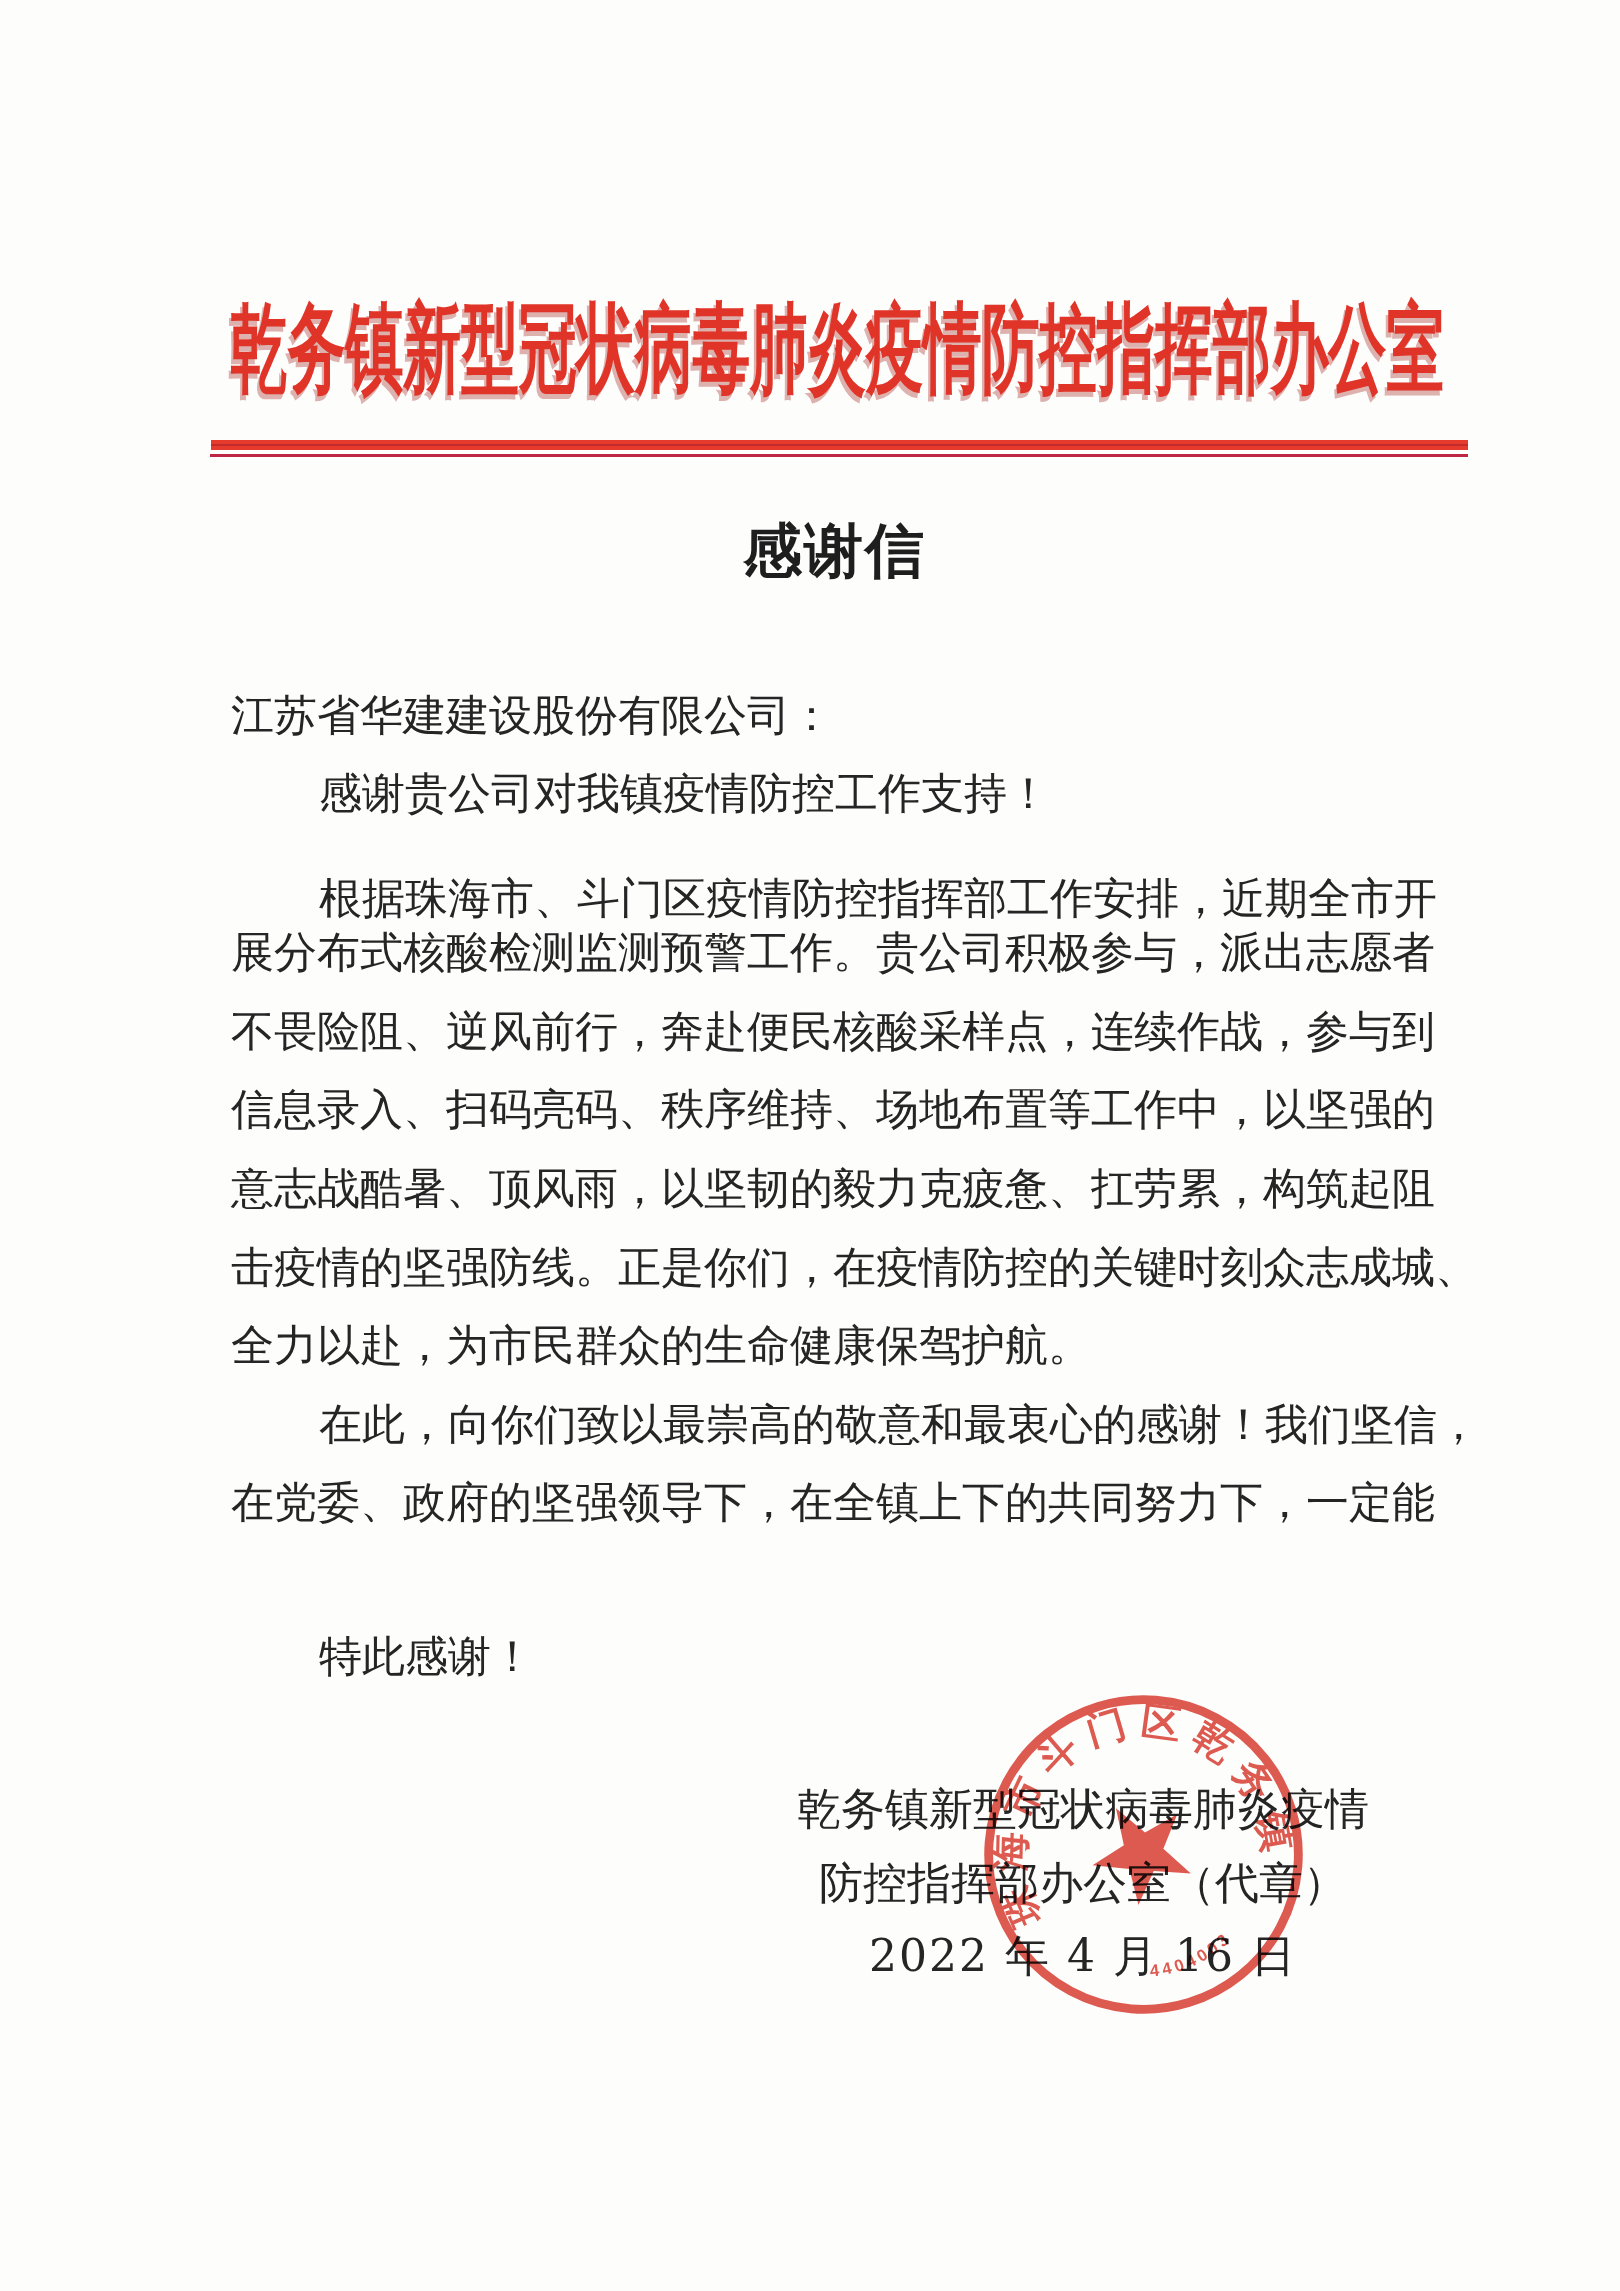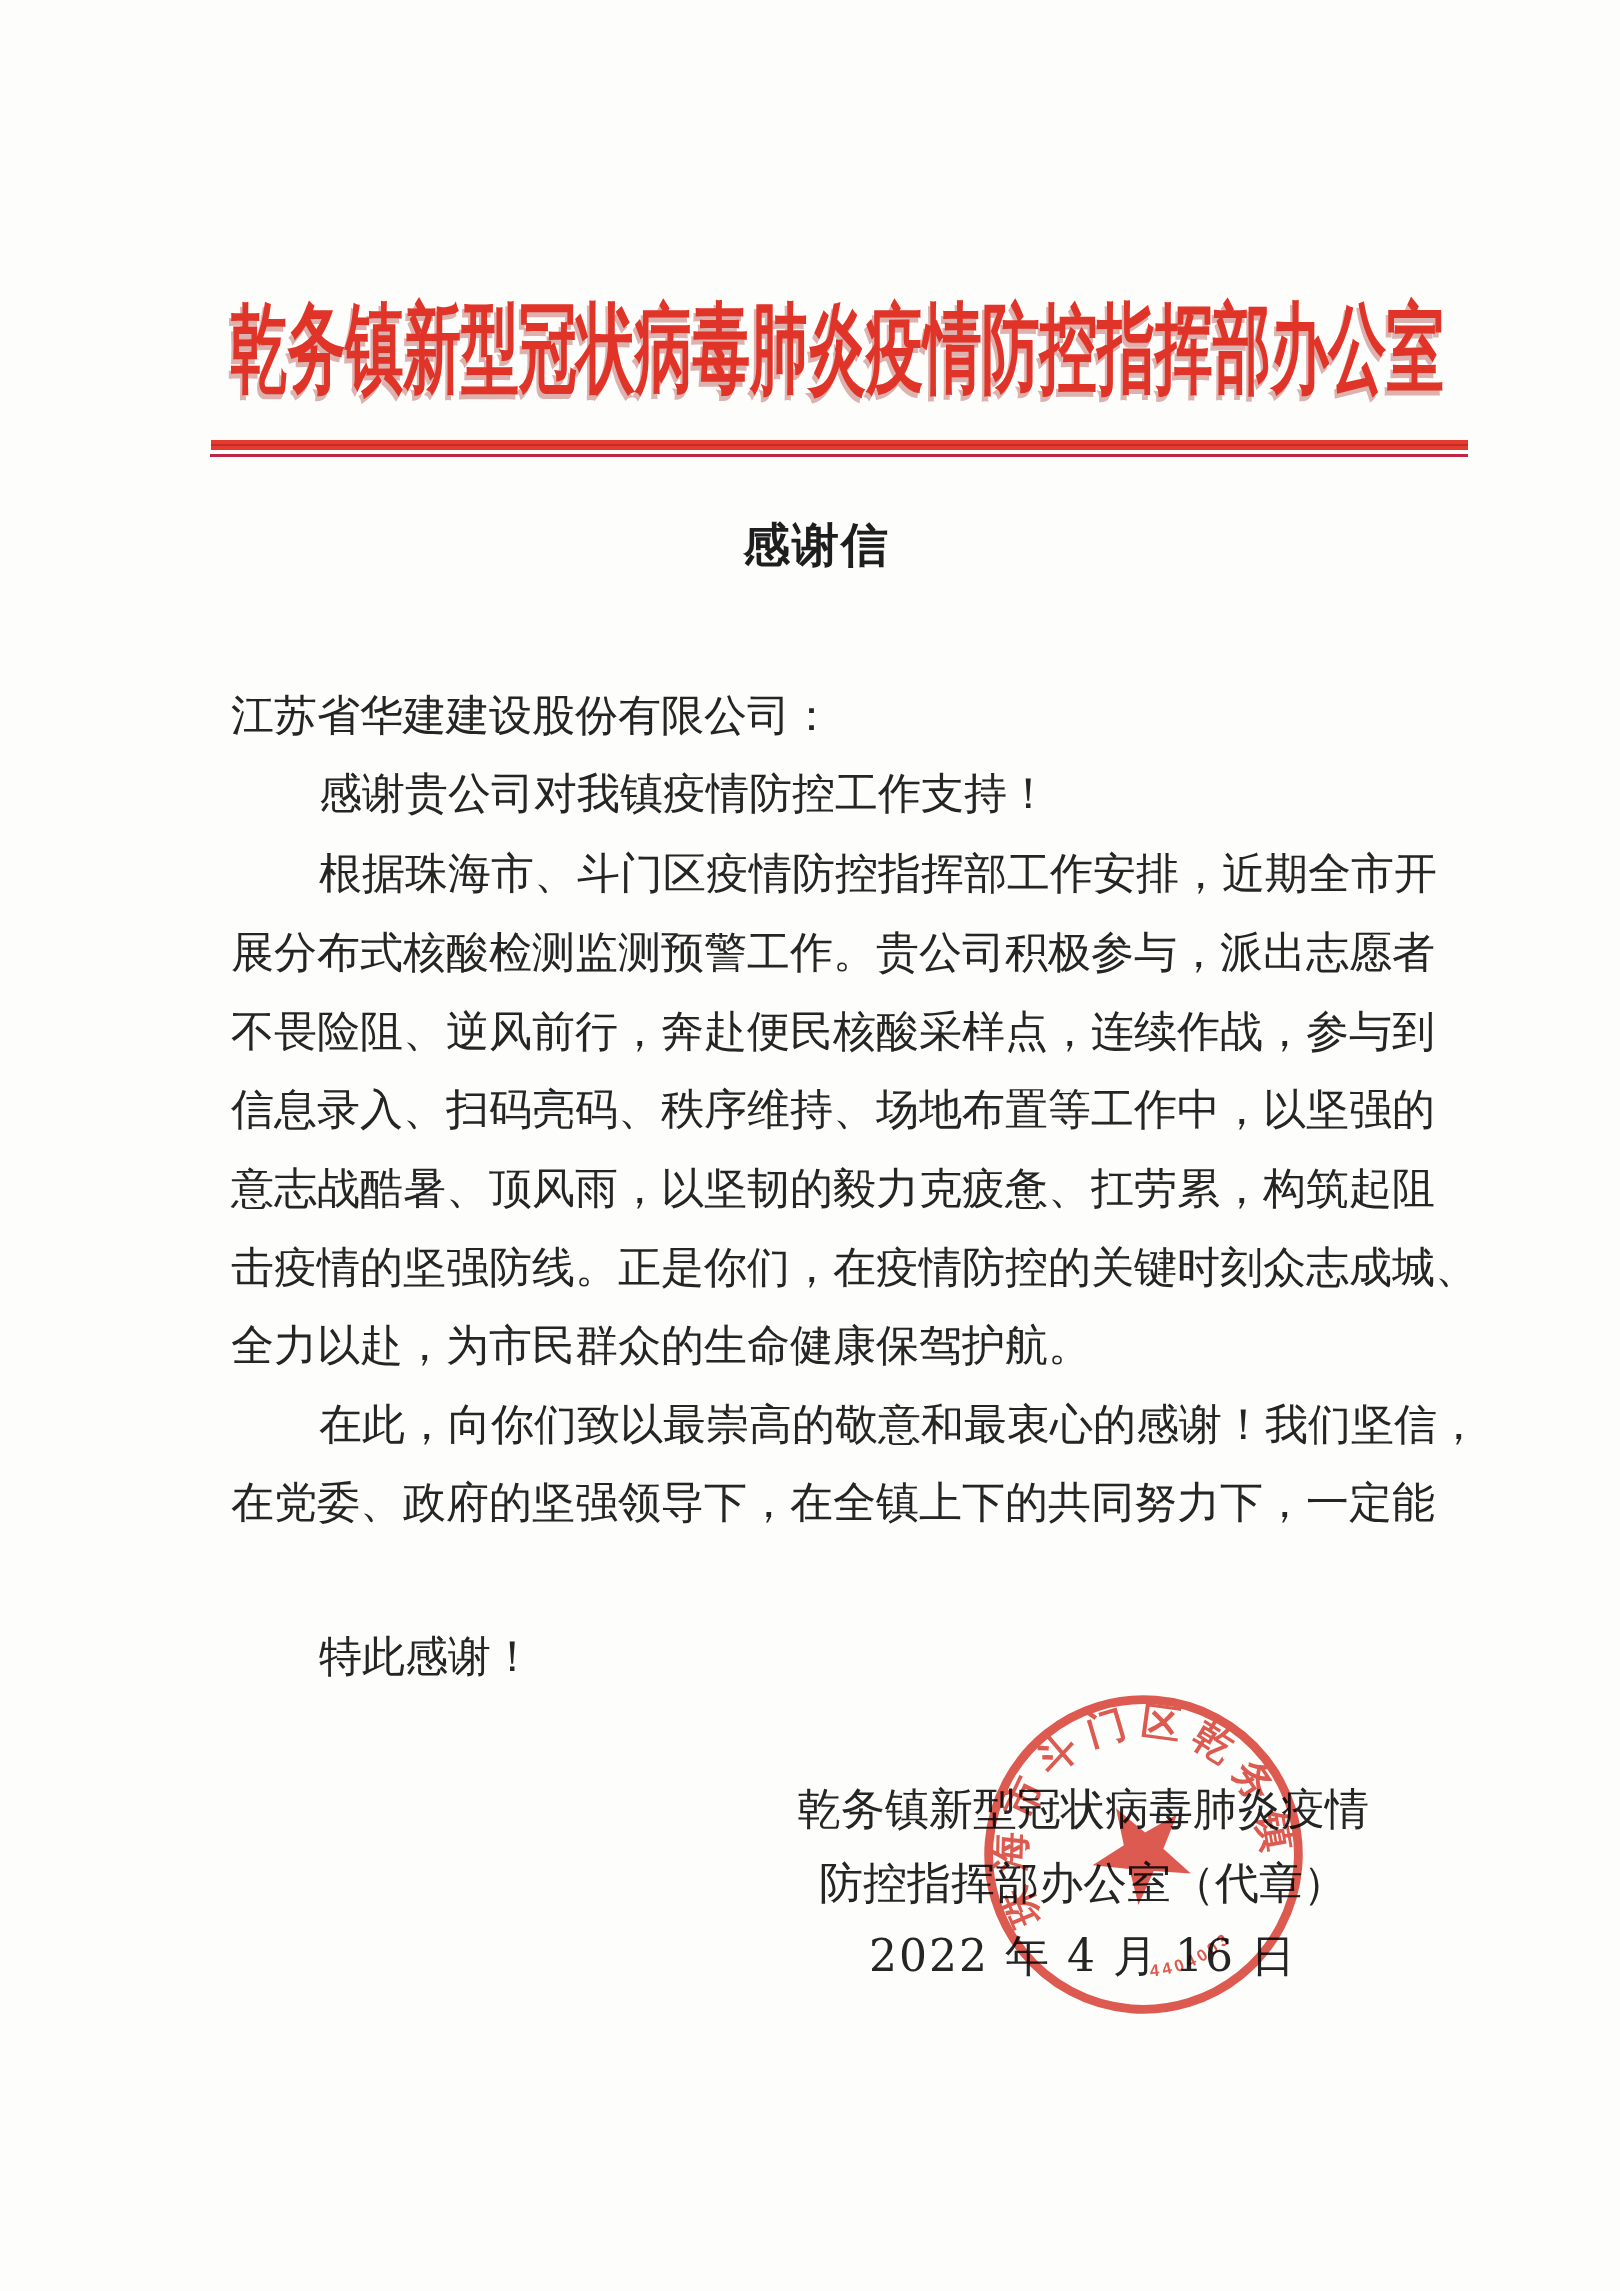--- a/index.html
+++ b/index.html
@@ -50,21 +50,21 @@
     width: 1258px;
     height: 2.9px;
     background: #bf2545;
   }
 
   
   .letter-title {
     position: absolute;
     left: 743px;
     top: 521px;
-    font-size: 47px;
+    font-size: 59px;
     line-height: 1;
     font-weight: 700;
     letter-spacing: 2px;
     color: #1e1e1e;
     white-space: nowrap;
   }
 
   
   .body-area {
     position: absolute;
@@ -81,21 +81,21 @@
     line-height: 1;
     color: #252525;
     letter-spacing: 0;
     white-space: nowrap;
   }
   .body-line.indent { padding-left: 88px; }
 
   
   .l0  { top: 694px; }
   .l1  { top: 772px; }
-  .l2  { top: 852px; }
+  .l2  { top: 877px; }
   .l3  { top: 931px; }
   .l4  { top: 1010px; }
   .l5  { top: 1088px; }
   .l6  { top: 1167px; }
   .l7  { top: 1246px; }
   .l8  { top: 1324px; }
   .l9  { top: 1403px; }
   .l10 { top: 1481px; }
   .l11 { top: 1560px; }
   .l12 { top: 1635px; }

